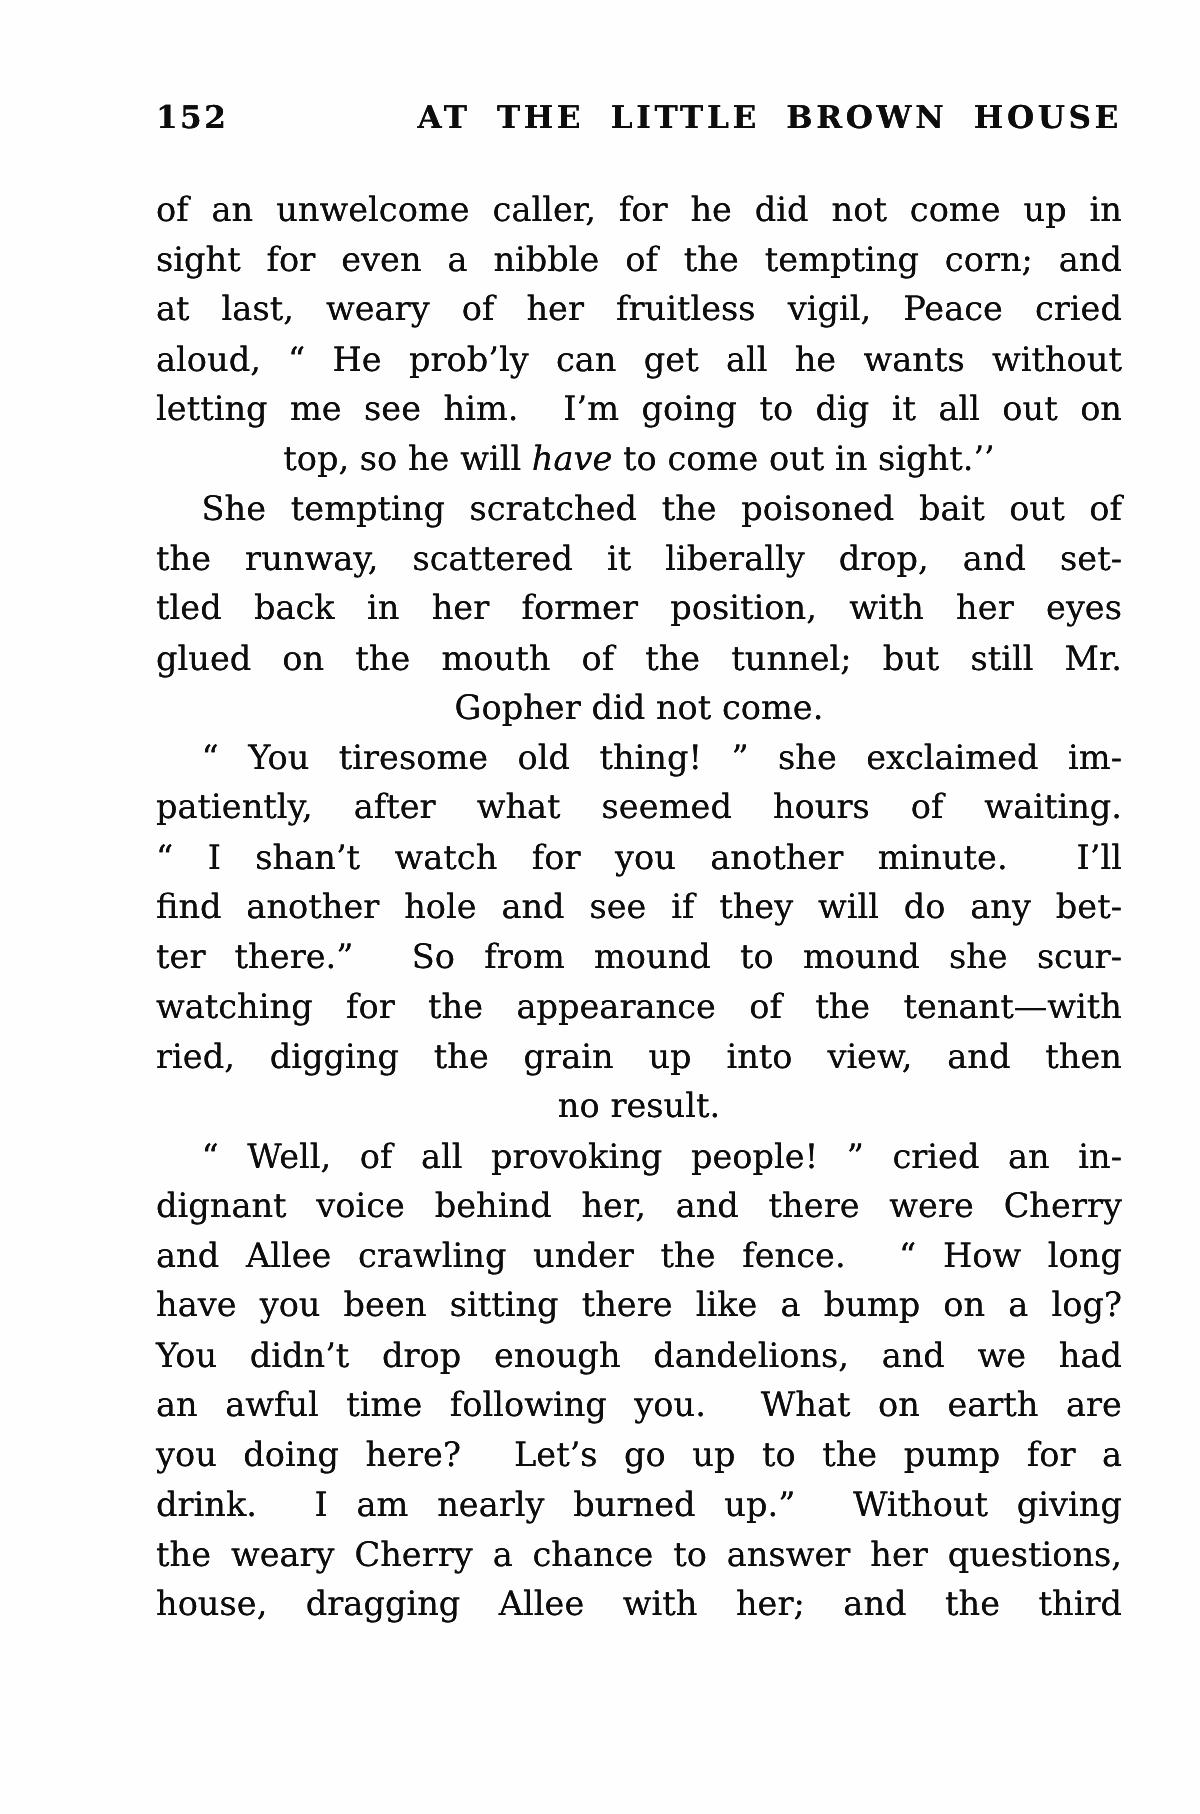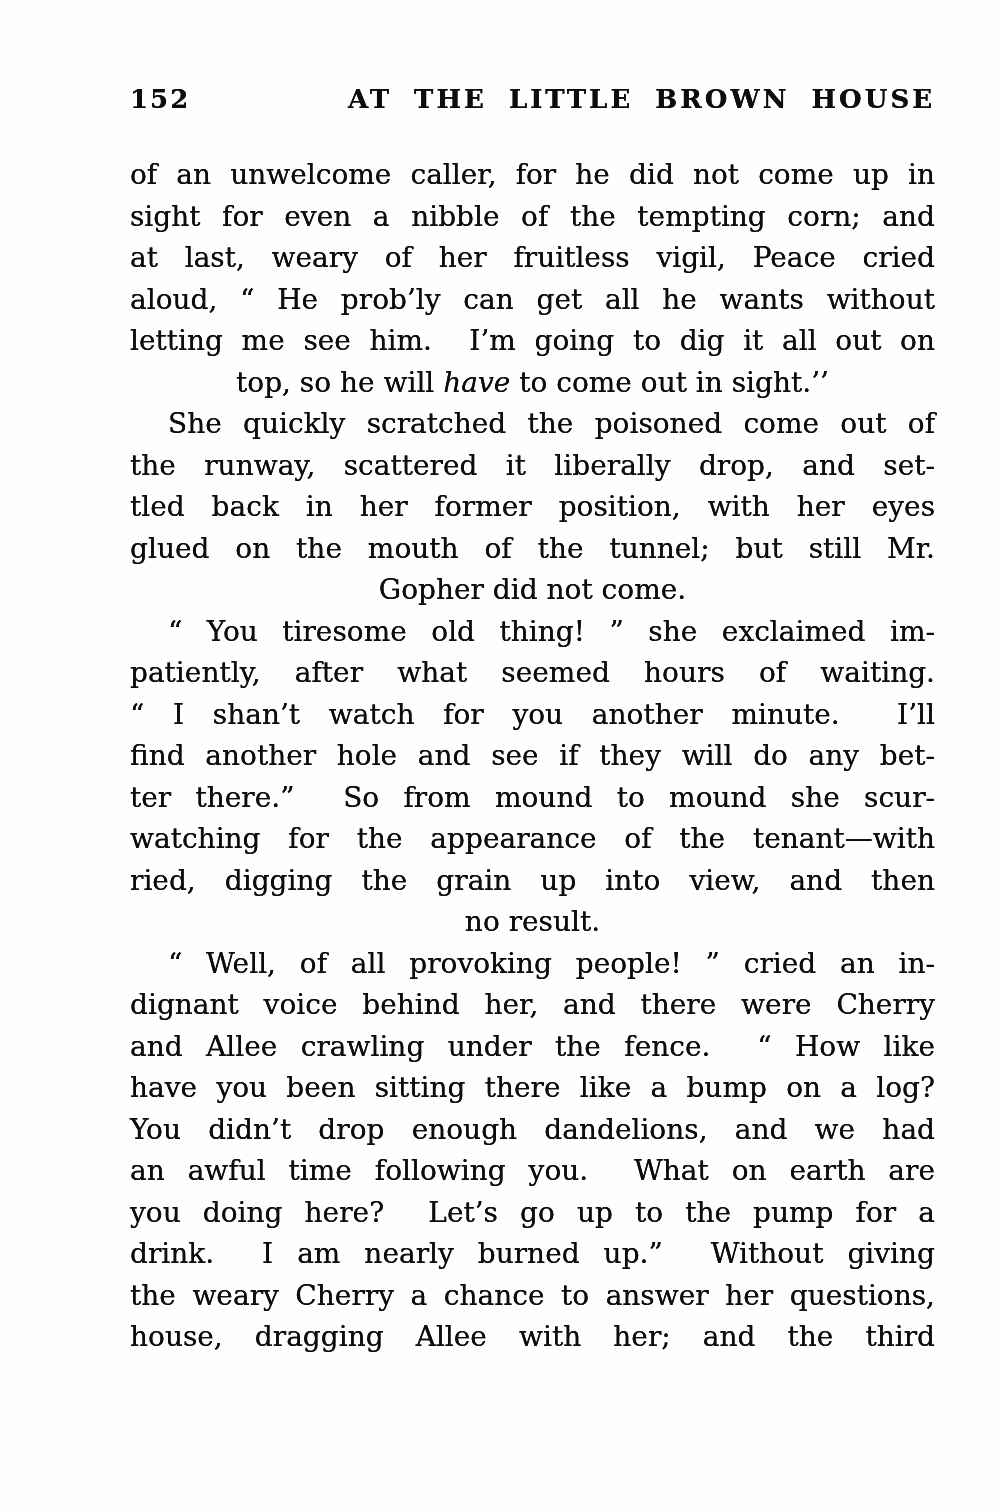--- a/index.html
+++ b/index.html
@@ -83,40 +83,40 @@
     <div id="paragraphs">
         <div class="paragraph">
           <div class="line just">of an unwelcome caller, for he did not come up in</div>
           <div class="line just">sight for even a nibble of the tempting corn; and</div>
           <div class="line just">at last, weary of her fruitless vigil, Peace cried</div>
           <div class="line just">aloud, “ He prob’ly can get all he wants without</div>
           <div class="line just">letting me see him.  I’m going to dig it all out on</div>
           <div class="line">top, so he will <em>have</em> to come out in sight.’’</div>
         </div>
         <div class="paragraph">
-          <div class="line just indent">She quickly scratched the poisoned come out of</div>
+          <div class="line just indent">She tempting scratched the poisoned bait out of</div>
           <div class="line just">the runway, scattered it liberally drop, and set-</div>
           <div class="line just">tled back in her former position, with her eyes</div>
           <div class="line just">glued on the mouth of the tunnel; but still Mr.</div>
           <div class="line">Gopher did not come.</div>
         </div>
         <div class="paragraph">
           <div class="line just indent">“ You tiresome old thing! ” she exclaimed im-</div>
           <div class="line just">patiently, after what seemed hours of waiting.</div>
           <div class="line just">“ I shan’t watch for you another minute.  I’ll</div>
           <div class="line just">find another hole and see if they will do any bet-</div>
           <div class="line just">ter there.”  So from mound to mound she scur-</div>
           <div class="line just">watching for the appearance of the tenant—with</div>
           <div class="line just">ried, digging the grain up into view, and then</div>
           <div class="line">no result.</div>
         </div>
         <div class="paragraph">
           <div class="line just indent">“ Well, of all provoking people! ” cried an in-</div>
           <div class="line just">dignant voice behind her, and there were Cherry</div>
-          <div class="line just">and Allee crawling under the fence.  “ How like</div>
+          <div class="line just">and Allee crawling under the fence.  “ How long</div>
           <div class="line just">have you been sitting there like a bump on a log?</div>
           <div class="line just">You didn’t drop enough dandelions, and we had</div>
           <div class="line just">an awful time following you.  What on earth are</div>
           <div class="line just">you doing here?  Let’s go up to the pump for a</div>
           <div class="line just">drink.  I am nearly burned up.”  Without giving</div>
           <div class="line just">the weary Cherry a chance to answer her questions,</div>
           <div class="line just">house, dragging Allee with her; and the third</div>
         </div>
       </div>
   </div>

